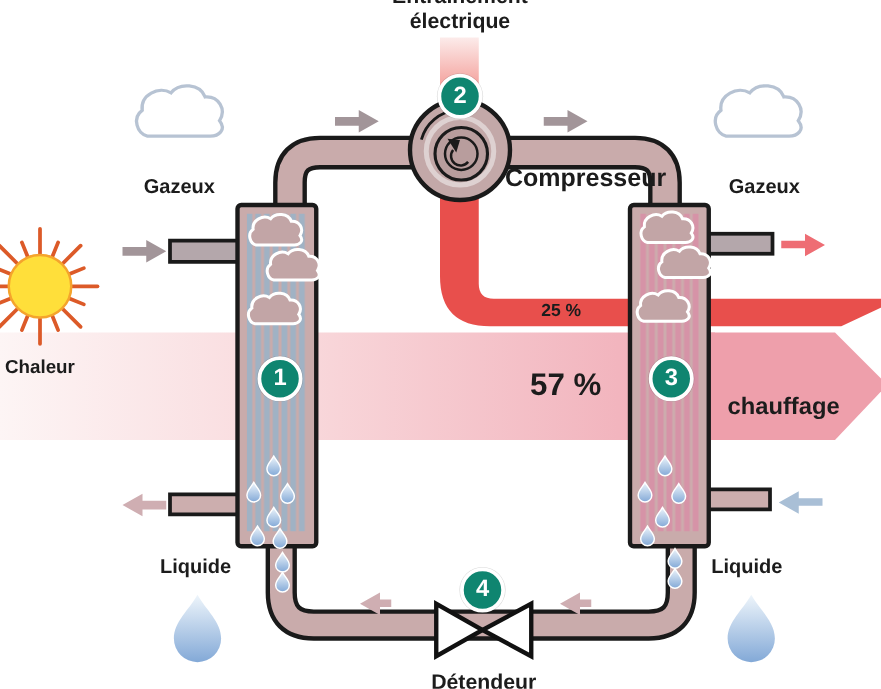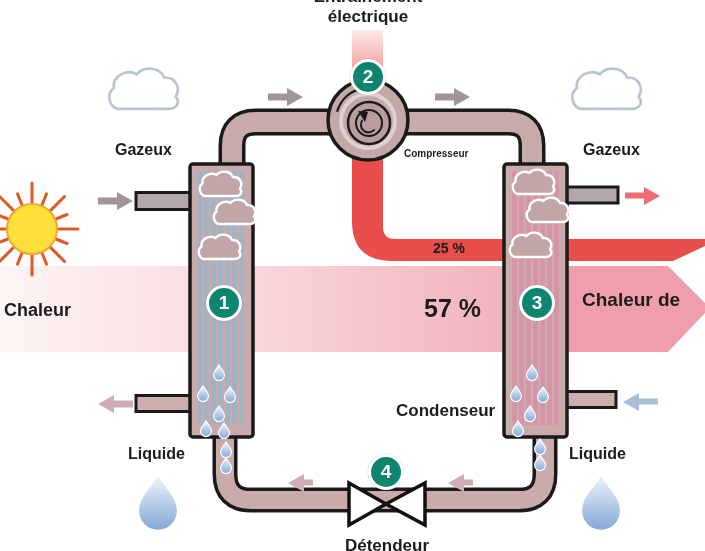--- a/index.html
+++ b/index.html
@@ -181,33 +181,33 @@
 </div>
 
 <div class="lbl center" style="left:268px;top:-13px;width:200px;font-size:17px">
   <span>Entraînement</span><br>
   <span>électrique</span>
 </div>
 
 <div class="lbl" style="left:115px;top:141px;font-size:16px">Gazeux</div>
 <div class="lbl" style="left:583px;top:141px;font-size:16px">Gazeux</div>
 
-<div class="lbl" style="left:404px;top:148px;font-size:10px">Compresseur</div>
-
-<div class="lbl" style="left:4px;top:296px;font-size:18px;line-height:28px">
+<div class="lbl" style="left:404px;top:132px;font-size:20px">Compresseur</div>
+
+<div class="lbl" style="left:4px;top:280px;font-size:15px;line-height:28px">
   <span>Chaleur</span><br>
 </div>
 
 <div class="lbl" style="left:433px;top:240px;font-size:14px">25 %</div>
 <div class="lbl" style="left:424px;top:294px;font-size:25px">57 %</div>
 
 <div class="lbl" style="left:582px;top:287px;font-size:19px;line-height:26px">
-  <span>Chaleur de</span><br>
-</div>
-
-<div class="lbl" style="left:396px;top:401px;font-size:17px">Condenseur</div>
+  <br>
+  <span>chauffage</span>
+</div>
+
 
 <div class="lbl" style="left:128px;top:445px;font-size:16px">Liquide</div>
 <div class="lbl" style="left:569px;top:445px;font-size:16px">Liquide</div>
 
 <div class="lbl center" style="left:300px;top:536px;width:174px;font-size:17px">Détendeur</div>
 
 </div>
 
 </body></html>

